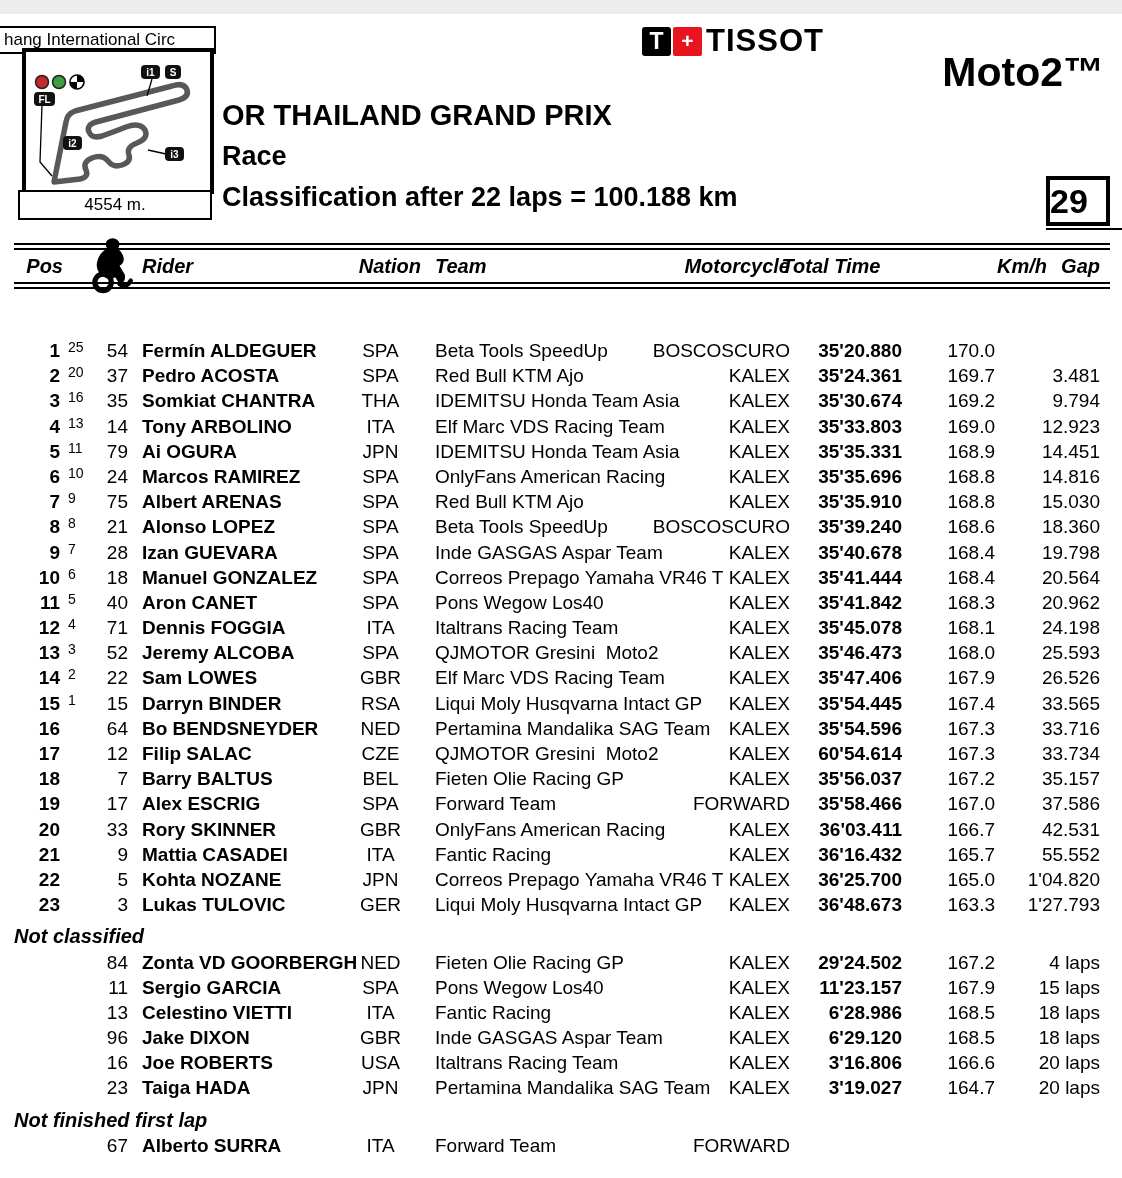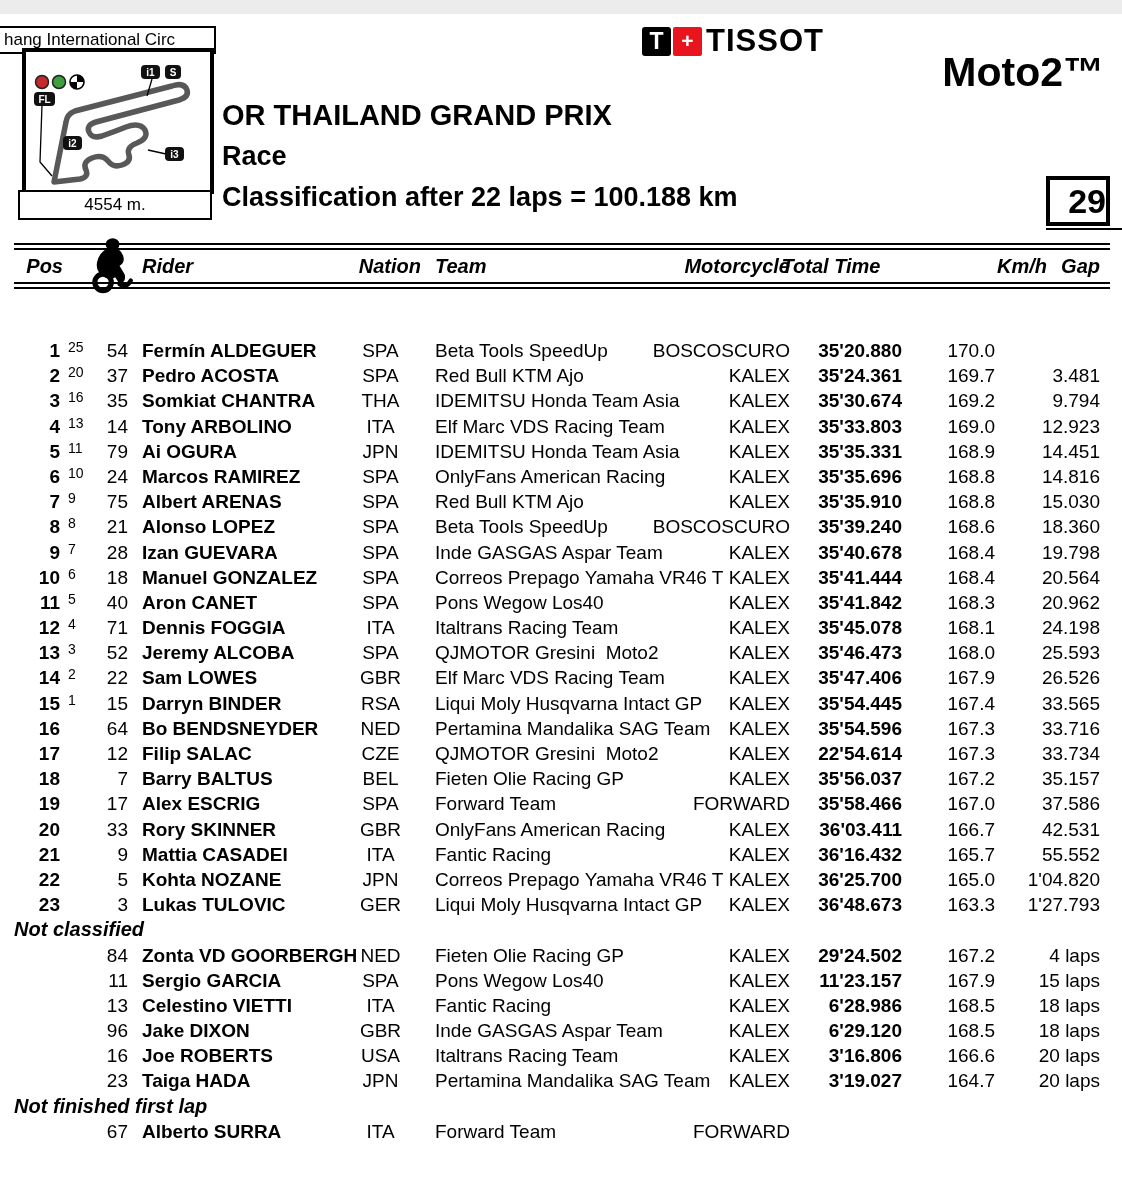--- a/index.html
+++ b/index.html
@@ -22,21 +22,21 @@
   .tb { width:29px; height:29px; background:#000; color:#fff; font-weight:bold; font-size:23px;
         text-align:center; line-height:28px; border-radius:3px; }
   .tp { width:29px; height:29px; background:#e8141e; color:#fff; font-weight:bold; font-size:21px;
         text-align:center; line-height:28px; margin-left:2px; border-radius:2px; }
   .tw { font-size:31px; font-weight:bold; letter-spacing:1px; margin-left:4px; }
   .moto2 { position:absolute; top:49px; right:18px; font-size:41px; font-weight:bold; }
   .event   { position:absolute; left:222px; top:99px;  font-size:29px; font-weight:bold; }
   .session { position:absolute; left:222px; top:141px; font-size:27px; font-weight:bold; }
   .classif { position:absolute; left:222px; top:182px; font-size:27px; font-weight:bold; }
   .pagenum { position:absolute; left:1046px; top:176px; width:56px; height:42px; border:4px solid #000;
-             font-size:34px; font-weight:bold; text-align:right; line-height:42px; }
+             font-size:34px; font-weight:bold; text-align:left; line-height:42px; }
   .pagenum-line { position:absolute; left:1046px; top:228px; width:76px; height:2px; background:#000; }
 
   
   .thead { position:absolute; left:0; top:243px; width:1122px; }
   .dline { margin-left:14px; width:1096px; height:7px; box-sizing:border-box;
            border-top:2px solid #000; border-bottom:2px solid #000; }
   .hrow { position:relative; height:32px; }
   .hcell { position:absolute; top:0; line-height:32px; font-size:20px; font-weight:bold;
            font-style:italic; white-space:pre; }
   .rider-icon { position:absolute; left:84px; top:-9px; z-index:2; }
@@ -48,21 +48,21 @@
   .c-pos    { left:0;    width:60px;  text-align:right; font-weight:bold; }
   .c-pts    { left:68px; width:30px;  font-size:14px; top:-3px; }
   .c-num    { left:70px; width:58px;  text-align:right; }
   .c-name   { left:142px; font-weight:bold; }
   .c-nation { left:340px; width:81px; text-align:center; }
   .c-team   { left:435px; }
   .c-moto   { left:600px; width:190px; text-align:right; }
   .c-time   { left:780px; width:122px; text-align:right; font-weight:bold; }
   .c-kmh    { left:900px; width:95px;  text-align:right; }
   .c-gap    { left:980px; width:120px; text-align:right; }
-  .section-label { height:25.2px; line-height:25.2px; margin-top:0; padding-left:14px;
+  .section-label { height:25.2px; line-height:25.2px; margin-top:7px; padding-left:14px;
                    font-size:20px; font-weight:bold; font-style:italic; }
 </style>
 </head>
 <body>
 
 <div class="page">
   <div class="topstrip"></div>
 
   <div class="circuit-box">
     <span>hang International Circ</span>
@@ -324,21 +324,21 @@
           <span class="cell c-gap">33.716</span>
         </div>
         <div class="trow">
           <span class="cell c-pos">17</span>
           <span class="cell c-pts"></span>
           <span class="cell c-num">12</span>
           <span class="cell c-name">Filip SALAC</span>
           <span class="cell c-nation">CZE</span>
           <span class="cell c-team">QJMOTOR Gresini  Moto2</span>
           <span class="cell c-moto">KALEX</span>
-          <span class="cell c-time">22'54.614</span>
+          <span class="cell c-time">60'54.614</span>
           <span class="cell c-kmh">167.3</span>
           <span class="cell c-gap">33.734</span>
         </div>
         <div class="trow">
           <span class="cell c-pos">18</span>
           <span class="cell c-pts"></span>
           <span class="cell c-num">7</span>
           <span class="cell c-name">Barry BALTUS</span>
           <span class="cell c-nation">BEL</span>
           <span class="cell c-team">Fieten Olie Racing GP</span>

